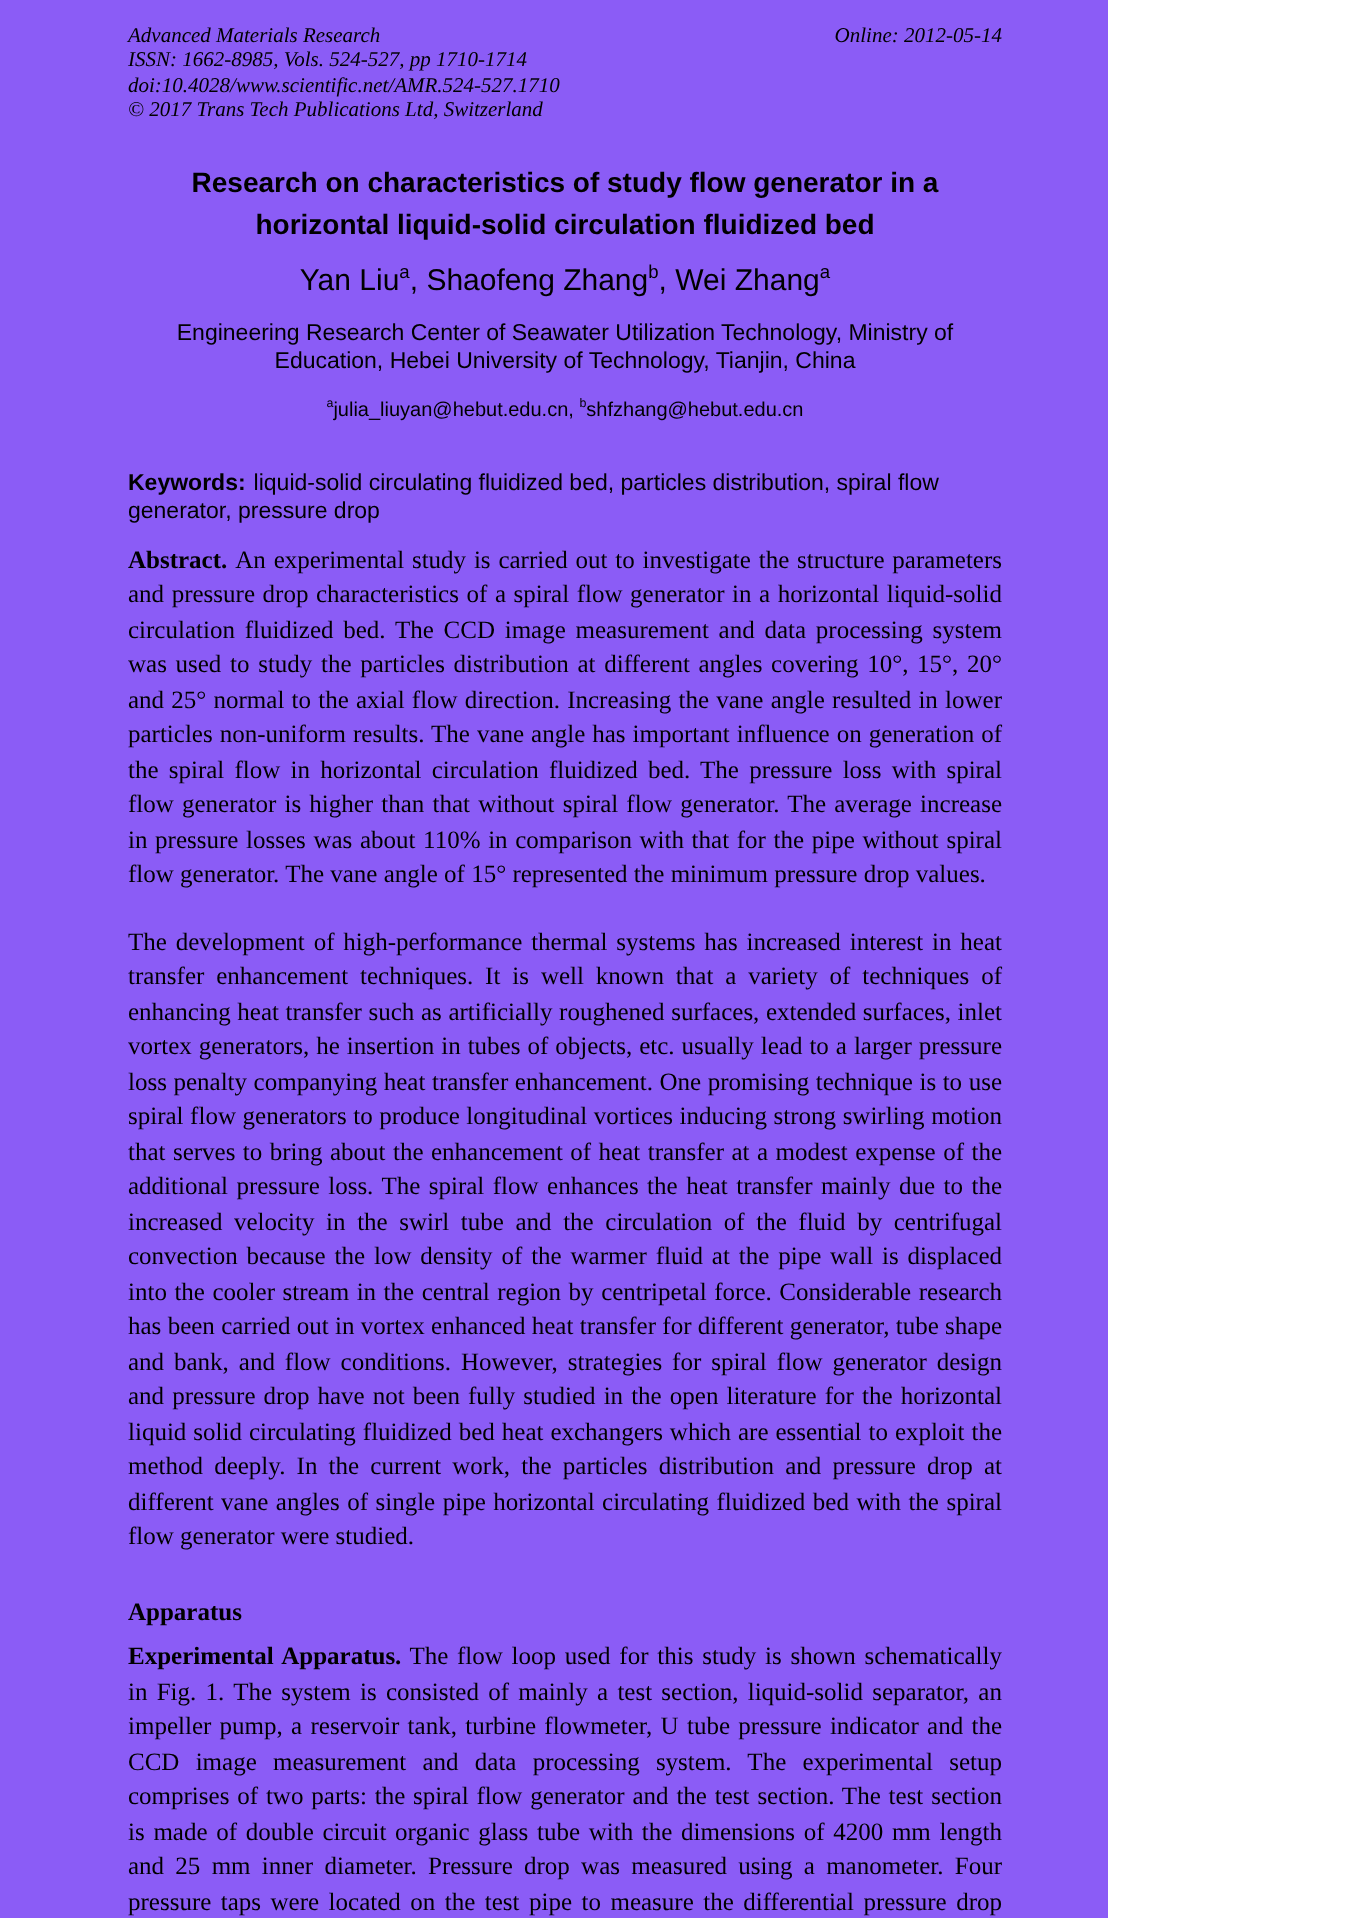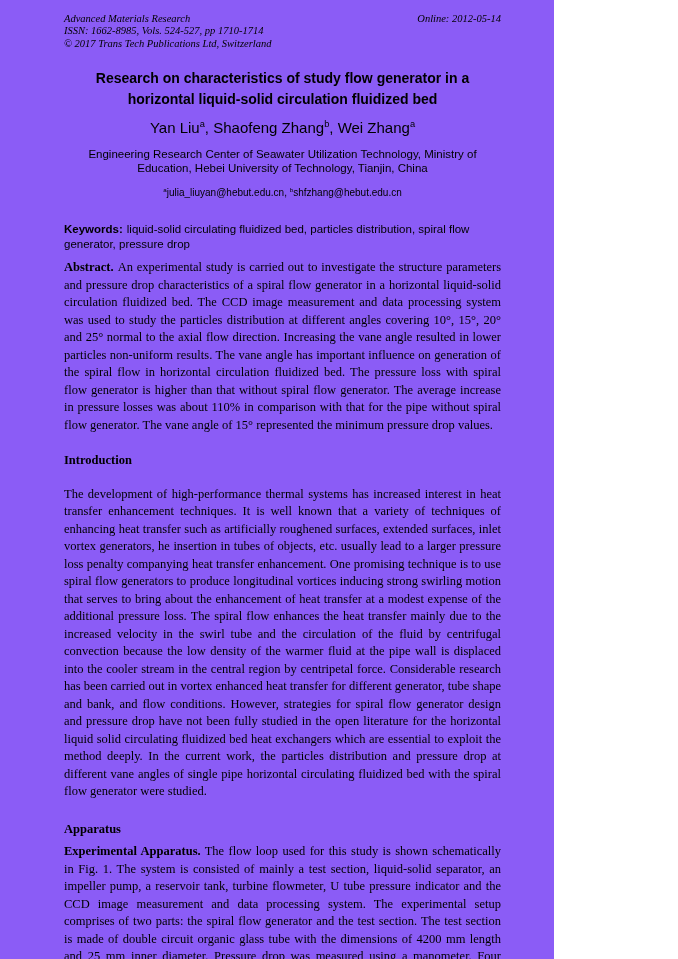--- a/index.html
+++ b/index.html
@@ -91,20 +91,21 @@
 <body>
 
 <div class="page">
 
   <header class="journal-header">
     <div class="header-row">
       <span>Advanced Materials Research</span>
       <span>Online: 2012-05-14</span>
     </div>
     <div>ISSN: 1662-8985, Vols. 524-527, pp 1710-1714</div>
+    <div>doi:10.4028/www.scientific.net/AMR.524-527.1710</div>
     <div>© 2017 Trans Tech Publications Ltd, Switzerland</div>
   </header>
 
   <h1 class="title">Research on characteristics of study flow generator in a horizontal liquid-solid circulation fluidized bed</h1>
 
   <div class="authors">
     <span><span>Yan Liu</span><sup>a</sup><span>, </span></span><span><span>Shaofeng Zhang</span><sup>b</sup><span>, </span></span><span><span>Wei Zhang</span><sup>a</sup></span>
   </div>
 
   <div class="affiliation">Engineering Research Center of Seawater Utilization Technology, Ministry of Education, Hebei University of Technology, Tianjin, China</div>
@@ -114,21 +115,20 @@
   </div>
 
   <p class="keywords">
     <b class="lead">Keywords:</b><span>liquid-solid circulating fluidized bed, particles distribution, spiral flow generator, pressure drop</span>
   </p>
 
   <p class="body-par">
     <b class="lead">Abstract.</b><span>An experimental study is carried out to investigate the structure parameters and pressure drop characteristics of a spiral flow generator in a horizontal liquid-solid circulation fluidized bed. The CCD image measurement and data processing system was used to study the particles distribution at different angles covering 10°, 15°, 20° and 25° normal to the axial flow direction. Increasing the vane angle resulted in lower particles non-uniform results. The vane angle has important influence on generation of the spiral flow in horizontal circulation fluidized bed. The pressure loss with spiral flow generator is higher than that without spiral flow generator. The average increase in pressure losses was about 110% in comparison with that for the pipe without spiral flow generator. The vane angle of 15° represented the minimum pressure drop values.</span>
   </p>
 
-  <h2 class="sec-heading">Introduction</h2>
   <p class="body-par par-intro">
     <span>The development of high-performance thermal systems has increased interest in heat transfer enhancement techniques.  It is well known that a variety of techniques of enhancing heat transfer such as artificially roughened surfaces, extended surfaces, inlet vortex generators, he insertion in tubes of objects, etc. usually lead to a larger pressure loss penalty companying heat transfer enhancement. One promising technique is to use spiral flow generators to produce longitudinal vortices inducing strong swirling motion that serves to bring about the enhancement of heat transfer at a modest expense of the additional pressure loss. The spiral flow enhances the heat transfer mainly due to the increased velocity in the swirl tube and the circulation of the fluid by centrifugal convection because the low density of the warmer fluid at the pipe wall is displaced into the cooler stream in the central region by centripetal force. Considerable research has been carried out in vortex enhanced heat transfer for different generator, tube shape and bank, and flow conditions. However, strategies for spiral flow generator design and pressure drop have not been fully studied in the open literature for the horizontal liquid solid circulating fluidized bed heat exchangers which are essential to exploit the method deeply. In the current work, the particles distribution and pressure drop at different vane angles of single pipe horizontal circulating fluidized bed with the spiral flow generator were studied.</span>
   </p>
 
   <h2 class="sec-heading sec-heading-exp">Apparatus</h2>
   <p class="body-par par-exp">
     <b class="lead">Experimental Apparatus.</b><span>The flow loop used for this study is shown schematically in Fig. 1. The system is consisted of mainly a test section, liquid-solid separator, an impeller pump, a reservoir tank, turbine flowmeter, U tube pressure indicator and the CCD image measurement and data processing system. The experimental setup comprises of two parts: the spiral flow generator and the test section. The test section is made of double circuit organic glass tube with the dimensions of 4200 mm length and 25 mm inner diameter. Pressure drop was measured using a manometer. Four pressure taps were located on the test pipe to measure the differential pressure drop along the length of the test tube, resulting in test tube and spiral flow generator for the pressure drop. This pressure drop was measured for different operating condition, including liquid flow rates and particles volume fraction, and different structural parameters of the spiral flow generator.</span>
   </p>
 
 </div>

